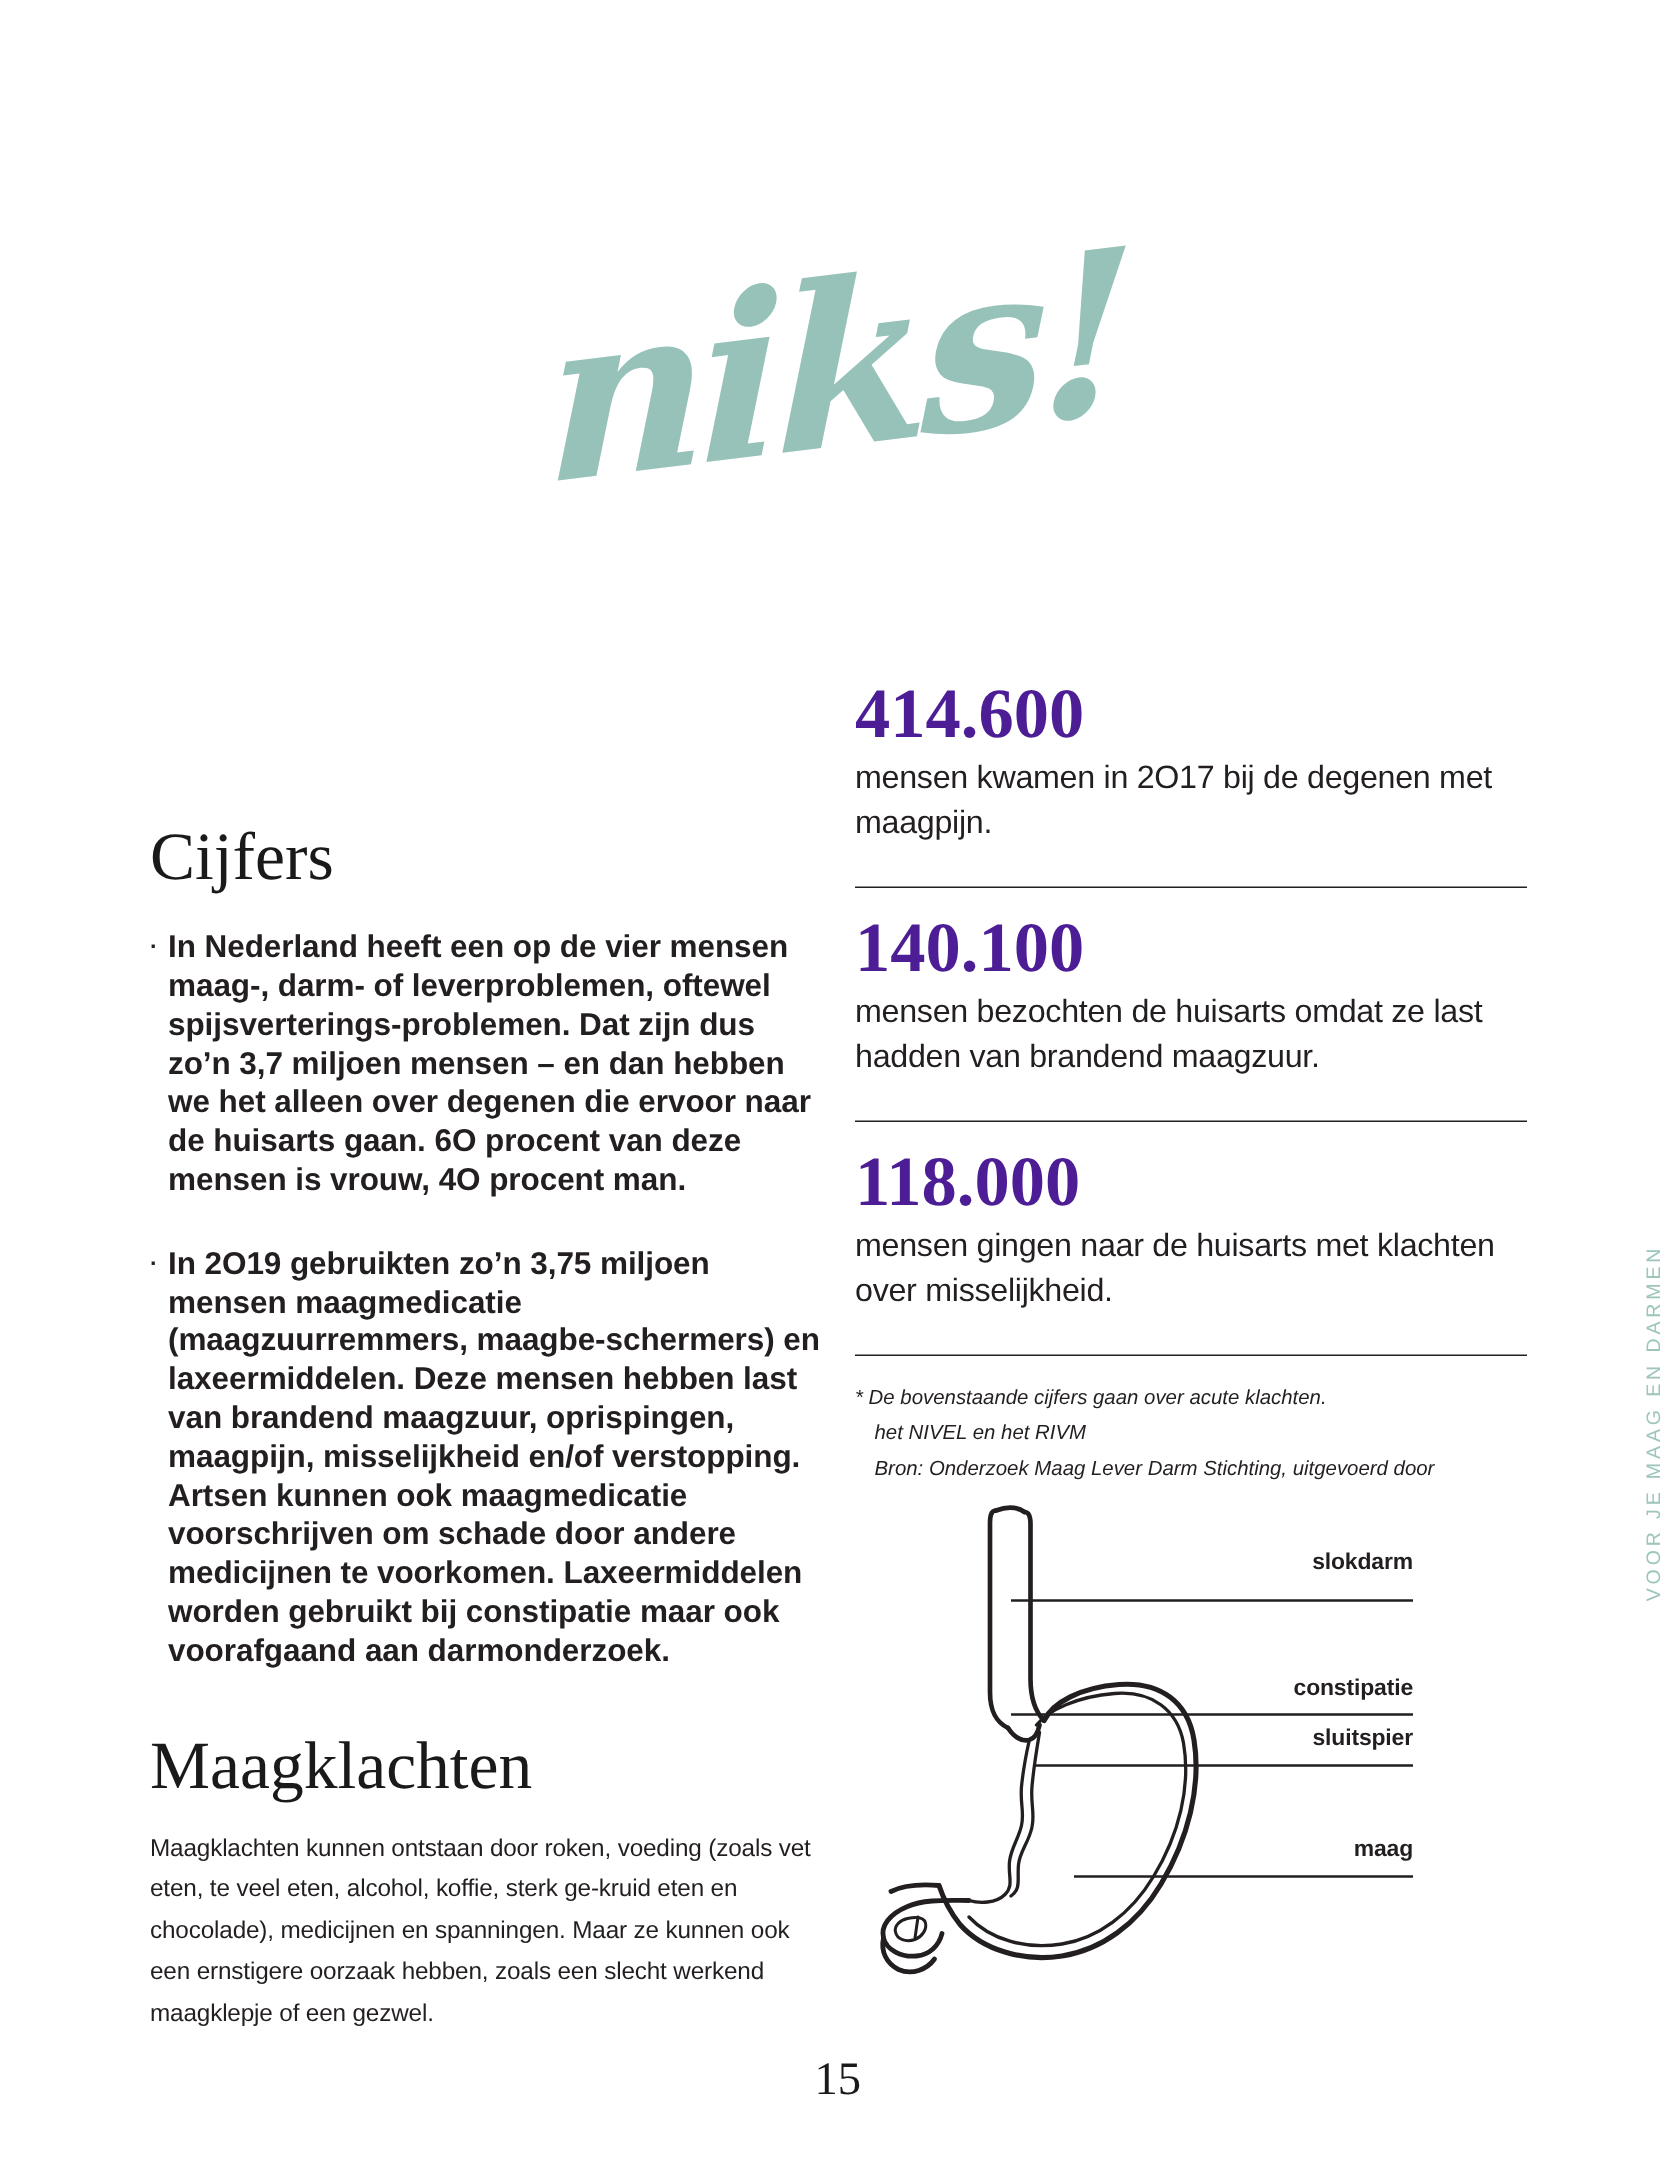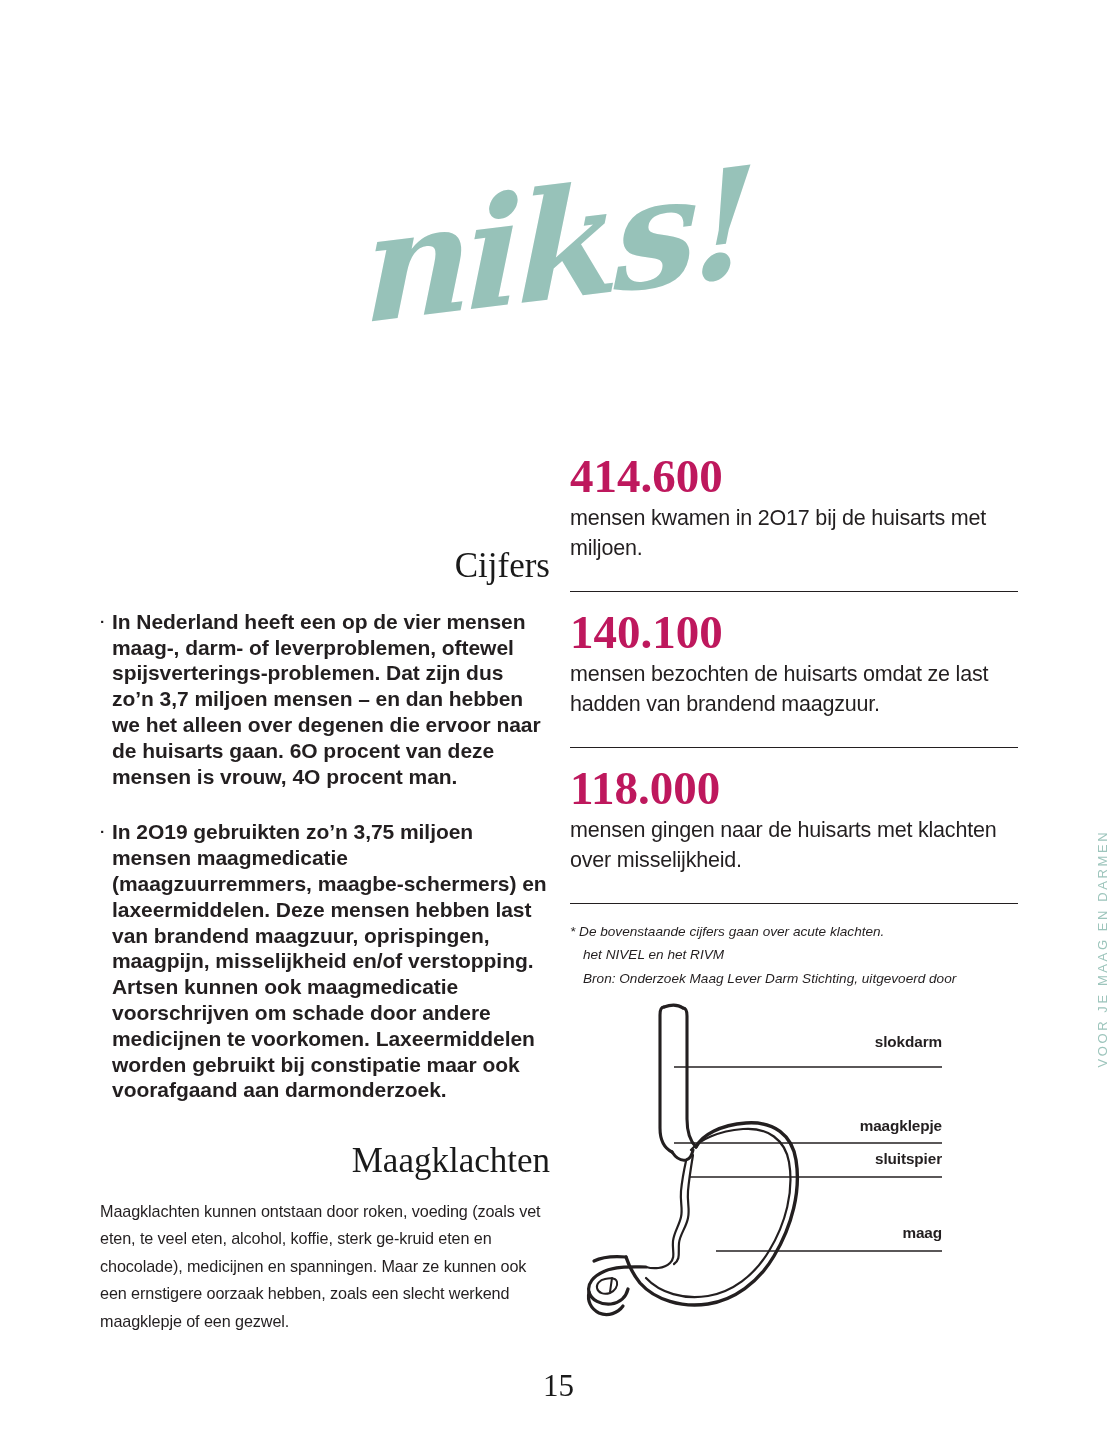--- a/index.html
+++ b/index.html
@@ -65,25 +65,24 @@
   .left-col {
     position: absolute;
     left: 100px;
     top: 548px;
     width: 450px;
   }
   .serif-h {
     font-family: "Liberation Serif", "DejaVu Serif", serif;
     font-weight: 400;
     color: #1a1a1a;
-    font-size: 35px;
+    font-size: 45px;
     line-height: 1.05;
     letter-spacing: 0px;
     margin: 0 0 24px 0;
-    text-align: right;
   }
   .serif-h.second {
     margin-top: 40px;
     margin-bottom: 18px;
   }
   .bullet-item {
     display: flex;
     margin-bottom: 4px;
   }
   .bullet-dot {
@@ -128,21 +127,21 @@
     width: 448px;
   }
   .stat {
     padding-bottom: 14px;
   }
   .stat-number {
     font-family: "Liberation Serif", "DejaVu Serif", serif;
     font-weight: 700;
     font-size: 47px;
     line-height: 1.04;
-    color: #be185d;
+    color: #4c1d95;
     letter-spacing: 0px;
     margin-bottom: 2px;
   }
   .stat-text {
     font-size: 21.5px;
     line-height: 30px;
     font-weight: 400;
     color: #231f20;
     letter-spacing: -0.2px;
   }
@@ -238,21 +237,21 @@
     </div>
 
     <h2 class="serif-h second">Maagklachten</h2>
     <div class="body-para">Maagklachten kunnen ontstaan door roken, voeding (zoals vet eten, te veel eten, alcohol, koffie, sterk ge-kruid eten en chocolade), medicijnen en spanningen. Maar ze kunnen ook een ernstigere oorzaak hebben, zoals een slecht werkend maagklepje of een gezwel.</div>
   </div>
 
   <div class="right-col">
 
     <div class="stat">
       <div class="stat-number">414.600</div>
-      <div class="stat-text">mensen kwamen in 2O17 bij de huisarts met miljoen.</div>
+      <div class="stat-text">mensen kwamen in 2O17 bij de degenen met maagpijn.</div>
     </div>
     <div class="rule"></div>
 
     <div class="stat">
       <div class="stat-number">140.100</div>
       <div class="stat-text">mensen bezochten de huisarts omdat ze last hadden van brandend maagzuur.</div>
     </div>
     <div class="rule"></div>
 
     <div class="stat">
@@ -324,21 +323,21 @@
 
       <g stroke="#231f20" stroke-width="1.7">
         <line x1="114" y1="72" x2="382" y2="72"></line>
         <line x1="114" y1="148" x2="382" y2="148"></line>
         <line x1="130" y1="182" x2="382" y2="182"></line>
         <line x1="156" y1="256" x2="382" y2="256"></line>
       </g>
     </svg>
 
     <div class="diagram-label lbl-slokdarm">slokdarm</div>
-    <div class="diagram-label lbl-maagklepje">maagklepje</div>
+    <div class="diagram-label lbl-maagklepje">constipatie</div>
     <div class="diagram-label lbl-sluitspier">sluitspier</div>
     <div class="diagram-label lbl-maag">maag</div>
   </div>
 
   <div class="side-tab">VOOR JE MAAG EN DARMEN</div>
 
   <div class="page-number">15</div>
 
 </div>
 

